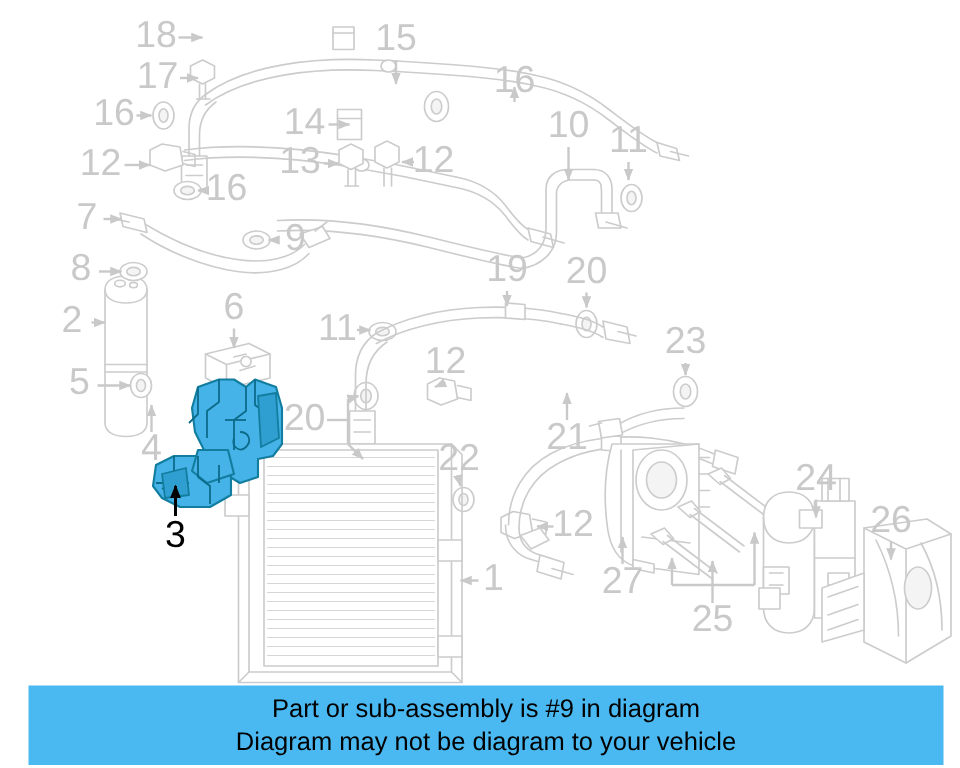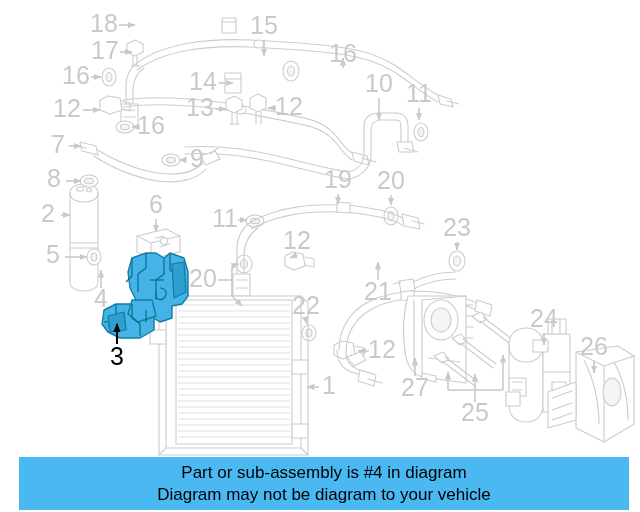--- a/index.html
+++ b/index.html
@@ -492,17 +492,17 @@
       <text class="callout-label" x="325" y="387">1</text>
       <text class="callout-label" x="411" y="389">27</text>
       <text class="callout-label" x="471" y="414">25</text>
       <text class="callout-label" x="540" y="320">24</text>
       <text class="callout-label" x="590" y="348">26</text>
     </g>
 
   </svg>
 
   <div id="notice-banner">
-    <div class="banner-line">Part or sub-assembly is #4 in diagram</div>
+    <div class="banner-line">Part or sub-assembly is #9 in diagram</div>
     <div class="banner-line">Diagram may not be diagram to your vehicle</div>
   </div>
 
 </div>
 
 </body></html>

